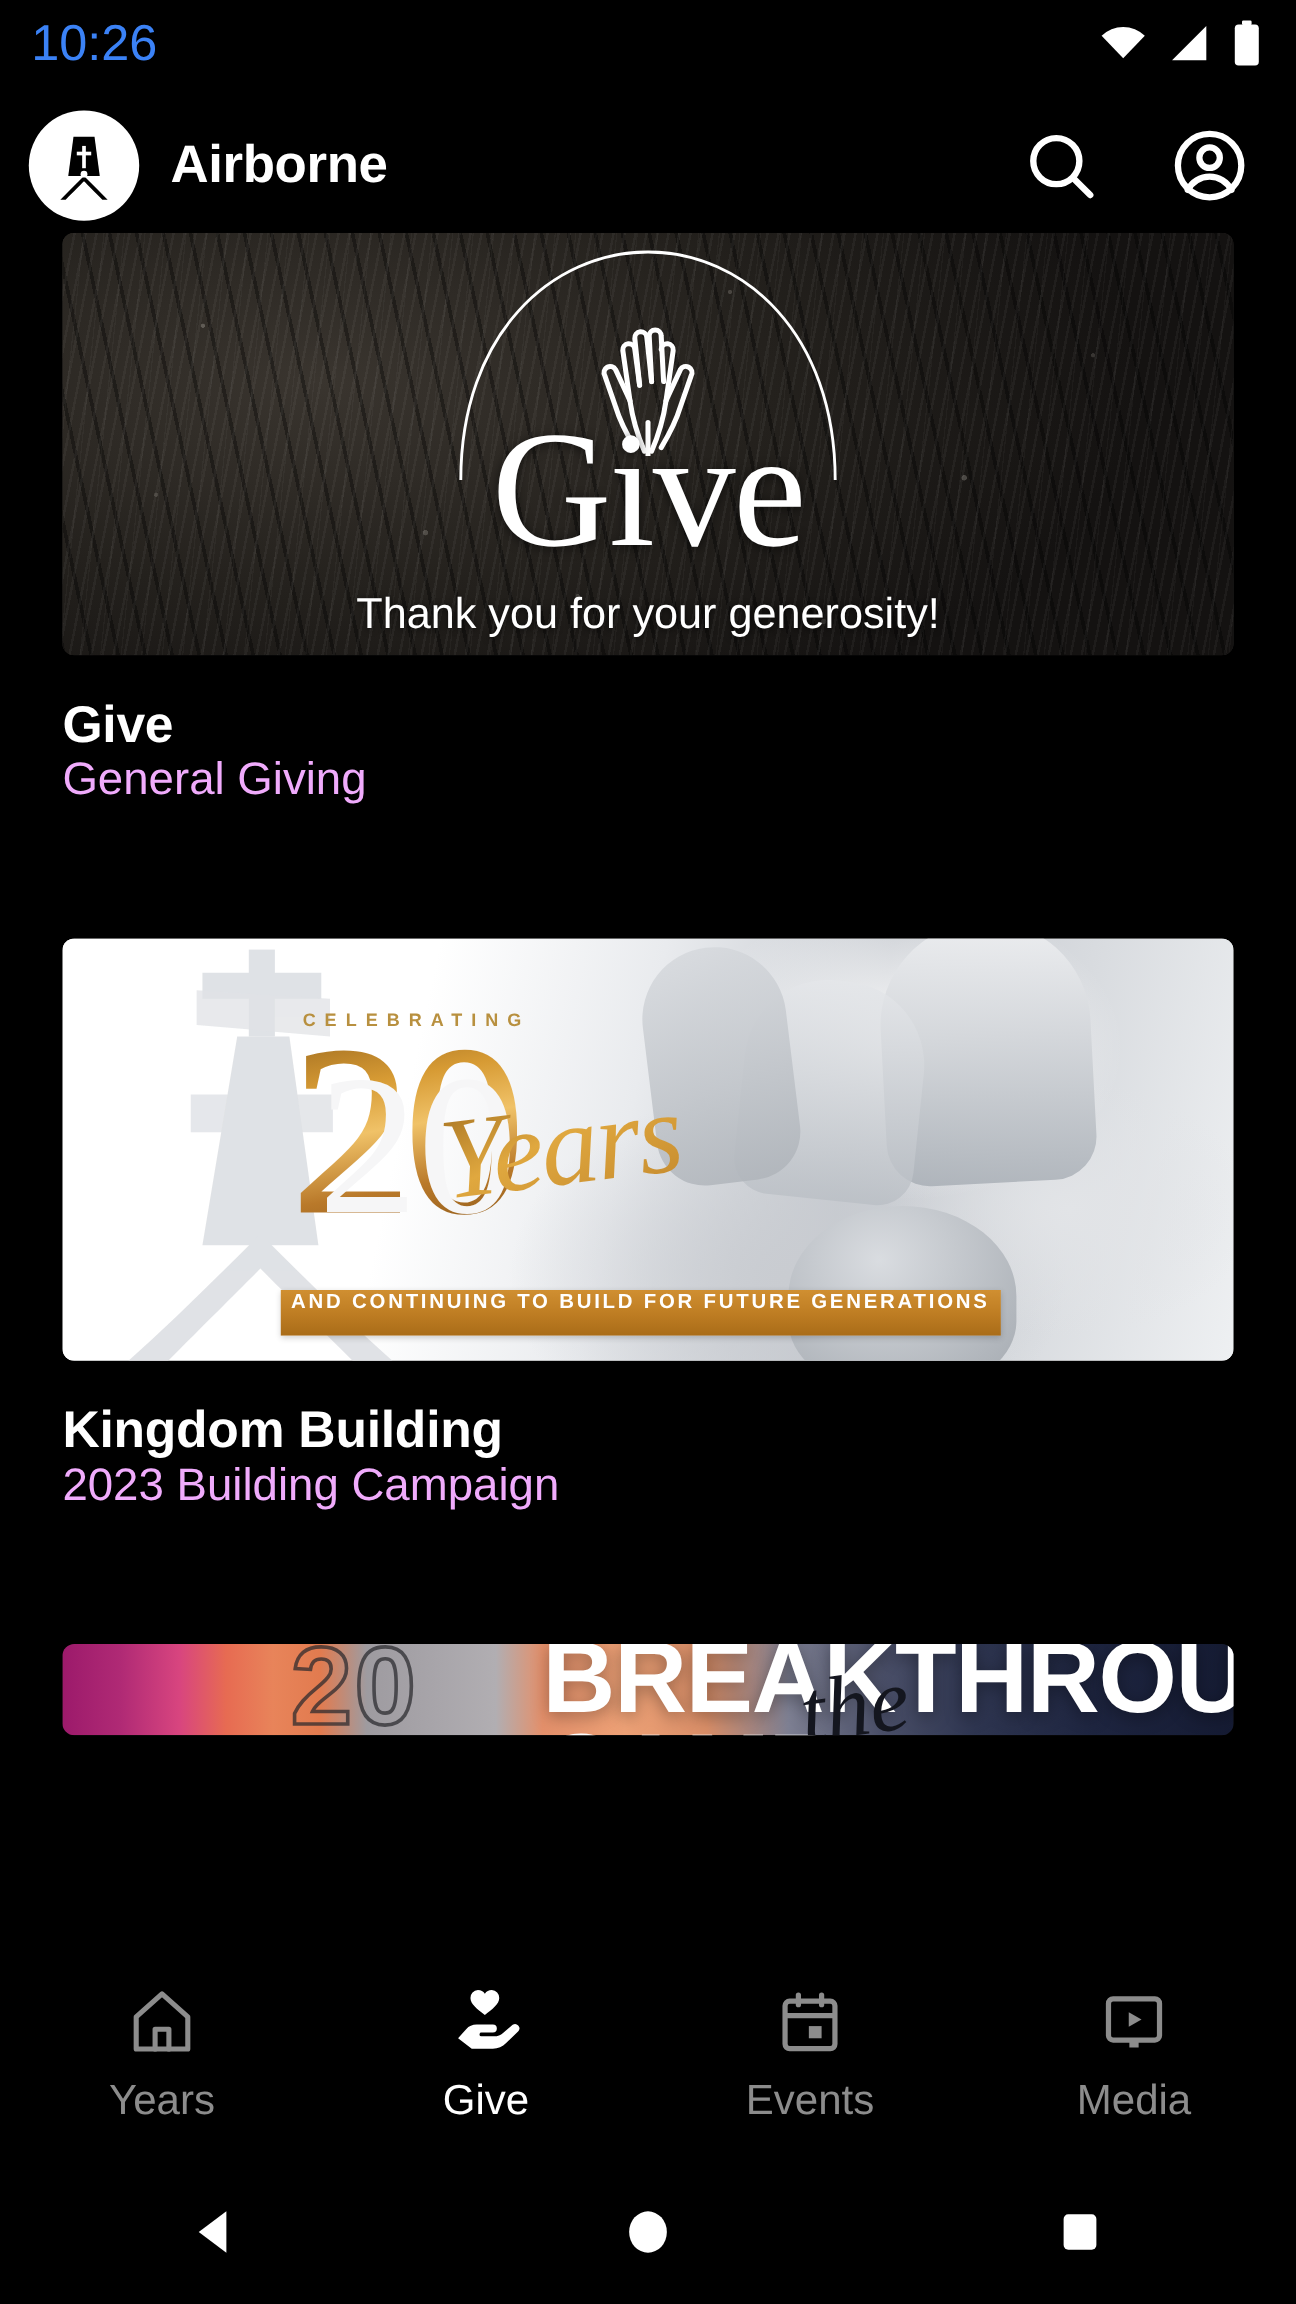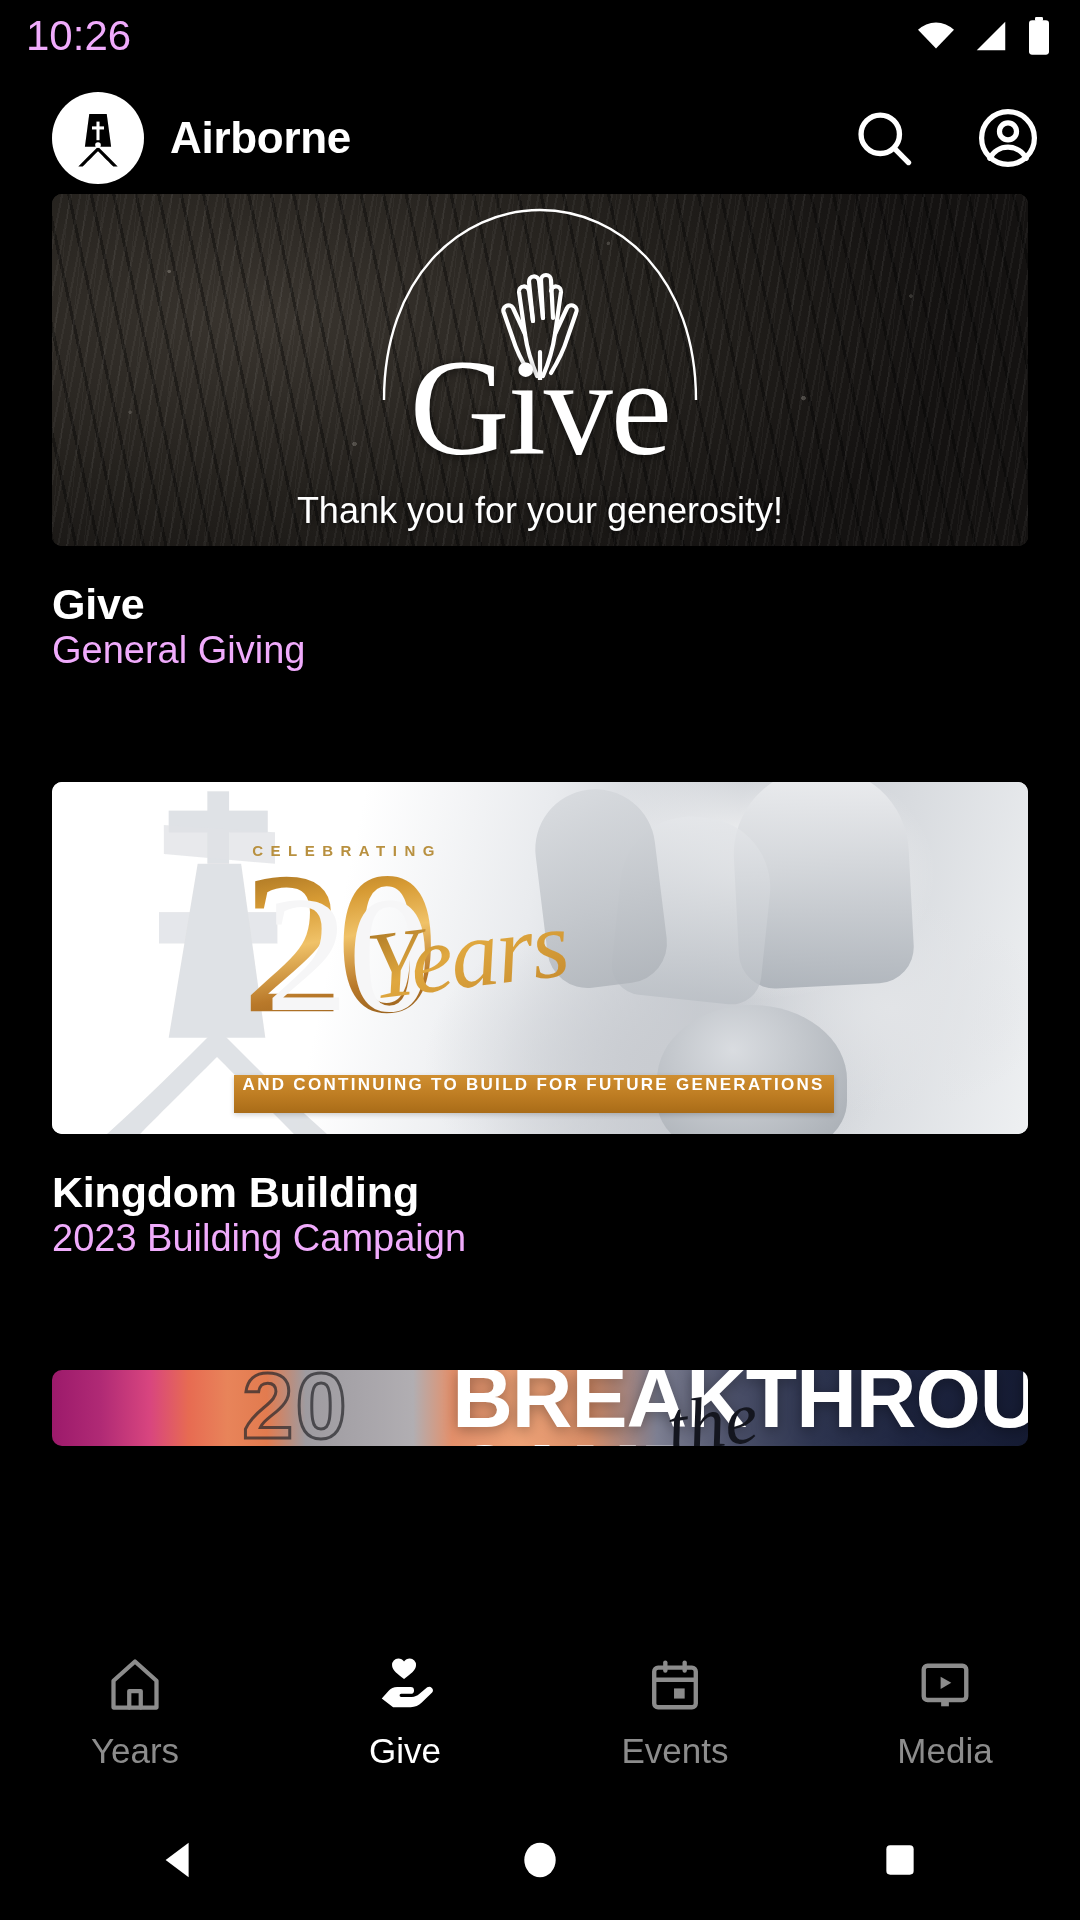--- a/index.html
+++ b/index.html
@@ -10,27 +10,27 @@
     overflow:hidden;
   }
   .phone { position:relative; width:1080px; height:1920px; background:#000; }
 
   
   .statusbar {
     position:absolute; top:0; left:0; width:1080px; height:72px;
     display:flex; align-items:center; justify-content:space-between;
     padding:0 28px 0 26px;
   }
-  .status-time { color:#f0abfc; font-size:42px; font-weight:400; letter-spacing:0px; line-height:1; }
+  .status-time { color:#3b82f6; font-size:42px; font-weight:400; letter-spacing:0px; line-height:1; }
   .status-icons { display:flex; align-items:center; gap:16px; }
 
   
   .appbar {
     position:absolute; top:82px; left:0; width:1080px; height:112px;
-    display:flex; align-items:center; padding:0 36px 0 52px;
+    display:flex; align-items:center; padding:0 36px 0 24px;
   }
   .logo-badge {
     width:92px; height:92px; border-radius:50%; background:#fff;
     display:flex; align-items:center; justify-content:center; flex:0 0 auto;
   }
   .app-title {
     color:#fff; font-size:44px; font-weight:bold; margin-left:26px;
     letter-spacing:-0.3px; white-space:nowrap;
   }
   .appbar-spacer { flex:1 1 auto; }

